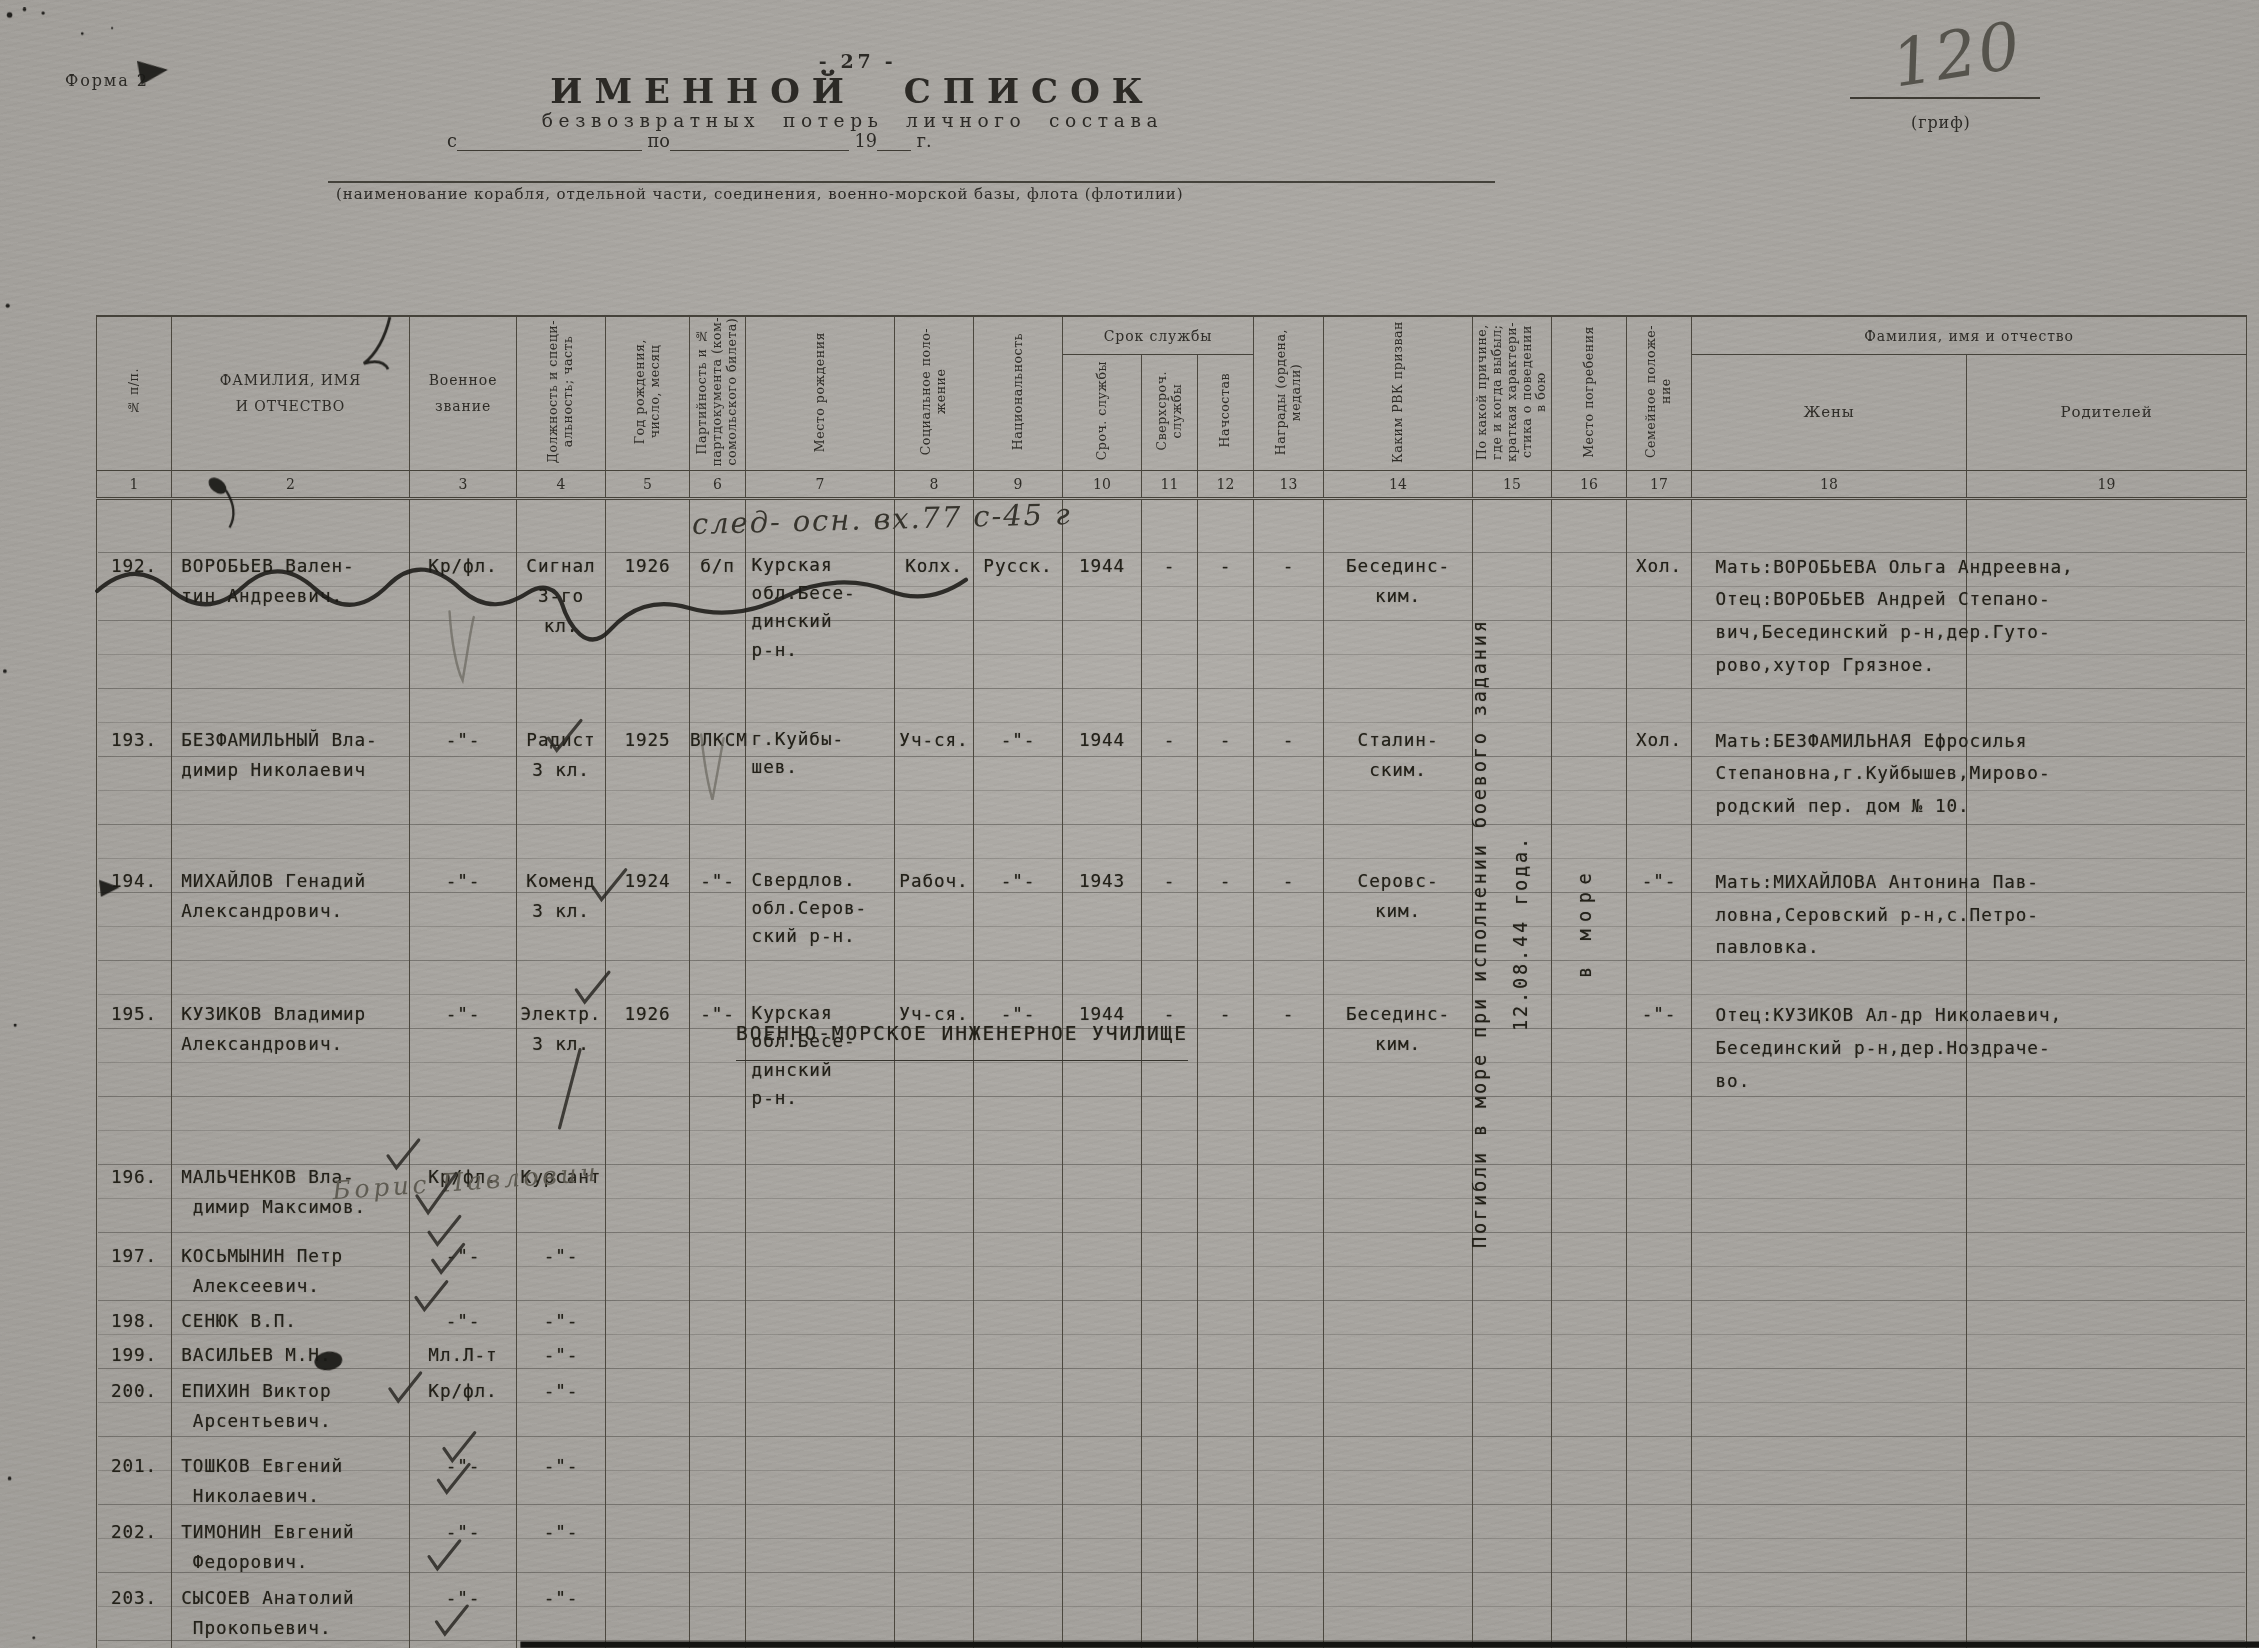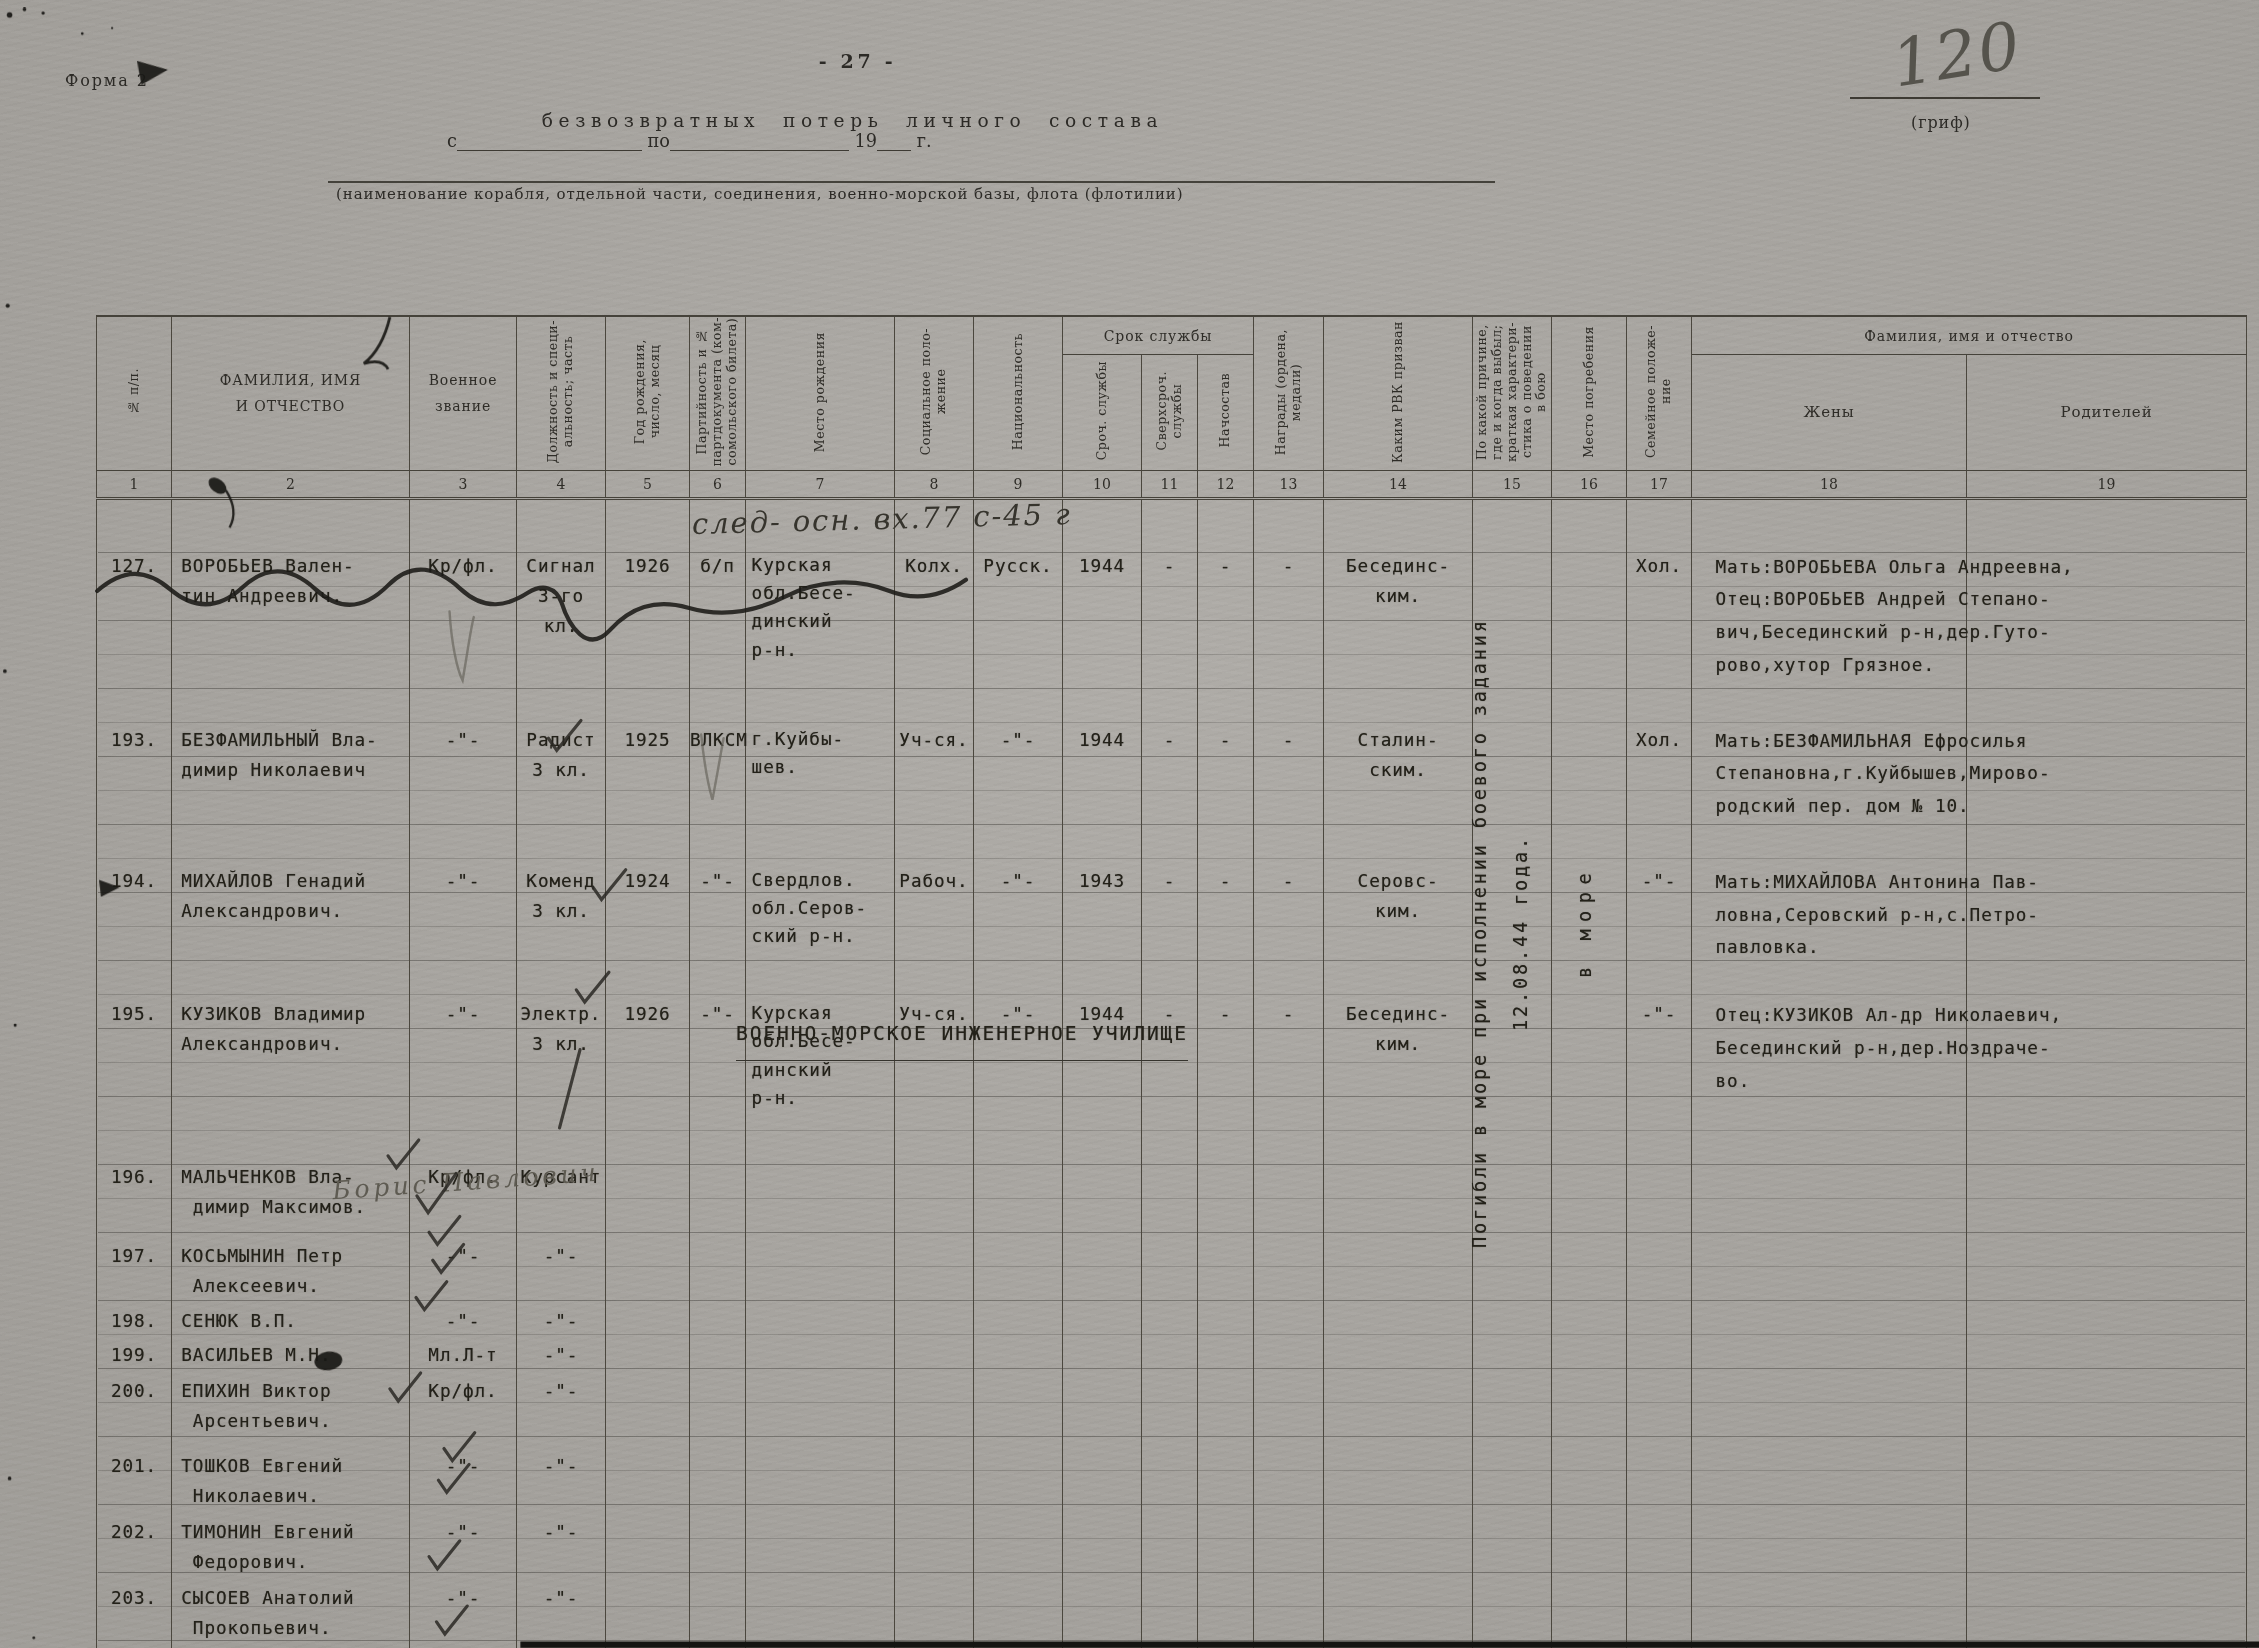--- a/index.html
+++ b/index.html
@@ -85,20 +85,21 @@
 
   svg.marks{position:absolute;left:0;top:0;pointer-events:none;}
 </style>
 </head>
 <body>
 
 <div class="sheet">
 
   <div class="abs form-label">Форма 2</div>
   <div class="abs page-num">- 27 -</div>
+  <div class="abs doc-title">ИМЕННОЙ СПИСОК</div>
   <div class="abs doc-sub">безвозвратных потерь личного состава</div>
 
   <div class="abs date-line">
     <span>с</span><span class="blank" style="width:185px"></span>
     <span>по</span><span class="blank" style="width:179px"></span>
     <span>19</span><span class="blank" style="width:34px"></span>
     <span>г.</span>
   </div>
 
   <div class="abs unit-rule"></div>
@@ -189,21 +190,21 @@
         <th>14</th>
         <th>15</th>
         <th>16</th>
         <th>17</th>
         <th>18</th>
         <th>19</th>
       </tr>
     </thead>
     <tbody>
       <tr class="h190 pt55">
-        <td class="ctr">127.</td>
+        <td class="ctr">192.</td>
         <td class="nm">ВОРОБЬЕВ Вален-
 тин Андреевич.</td>
         <td class="ctr">Кр/фл.</td>
         <td class="ctr">Сигнал
 3-го
 кл.</td>
         <td class="ctr">1926</td>
         <td class="ctr">б/п</td>
         <td class="pl">Курская
 обл.Бесе-

